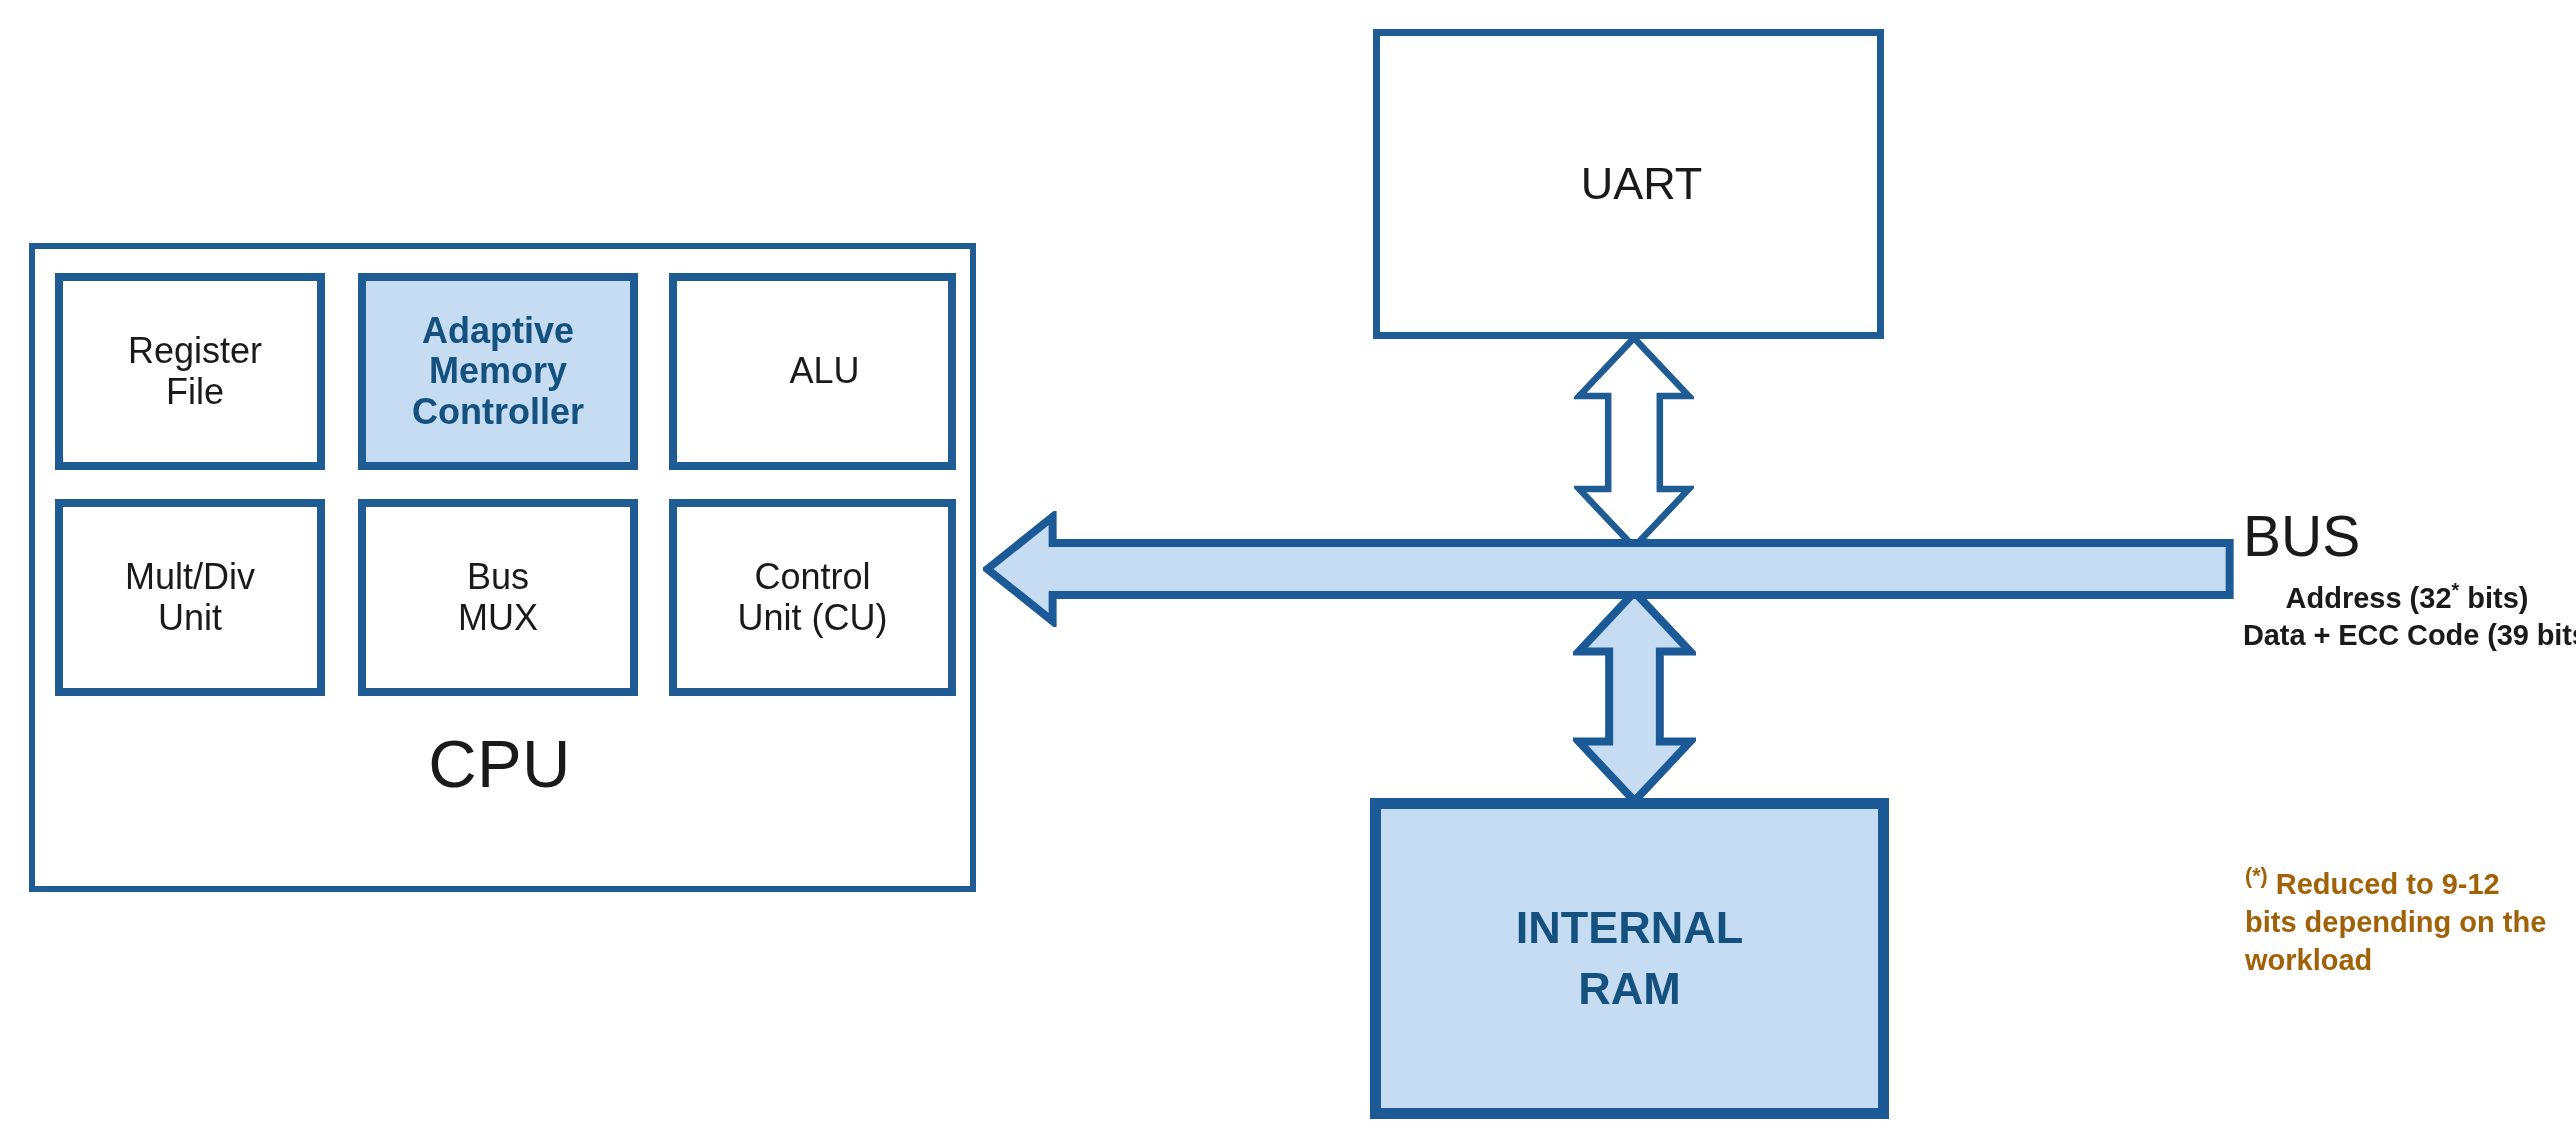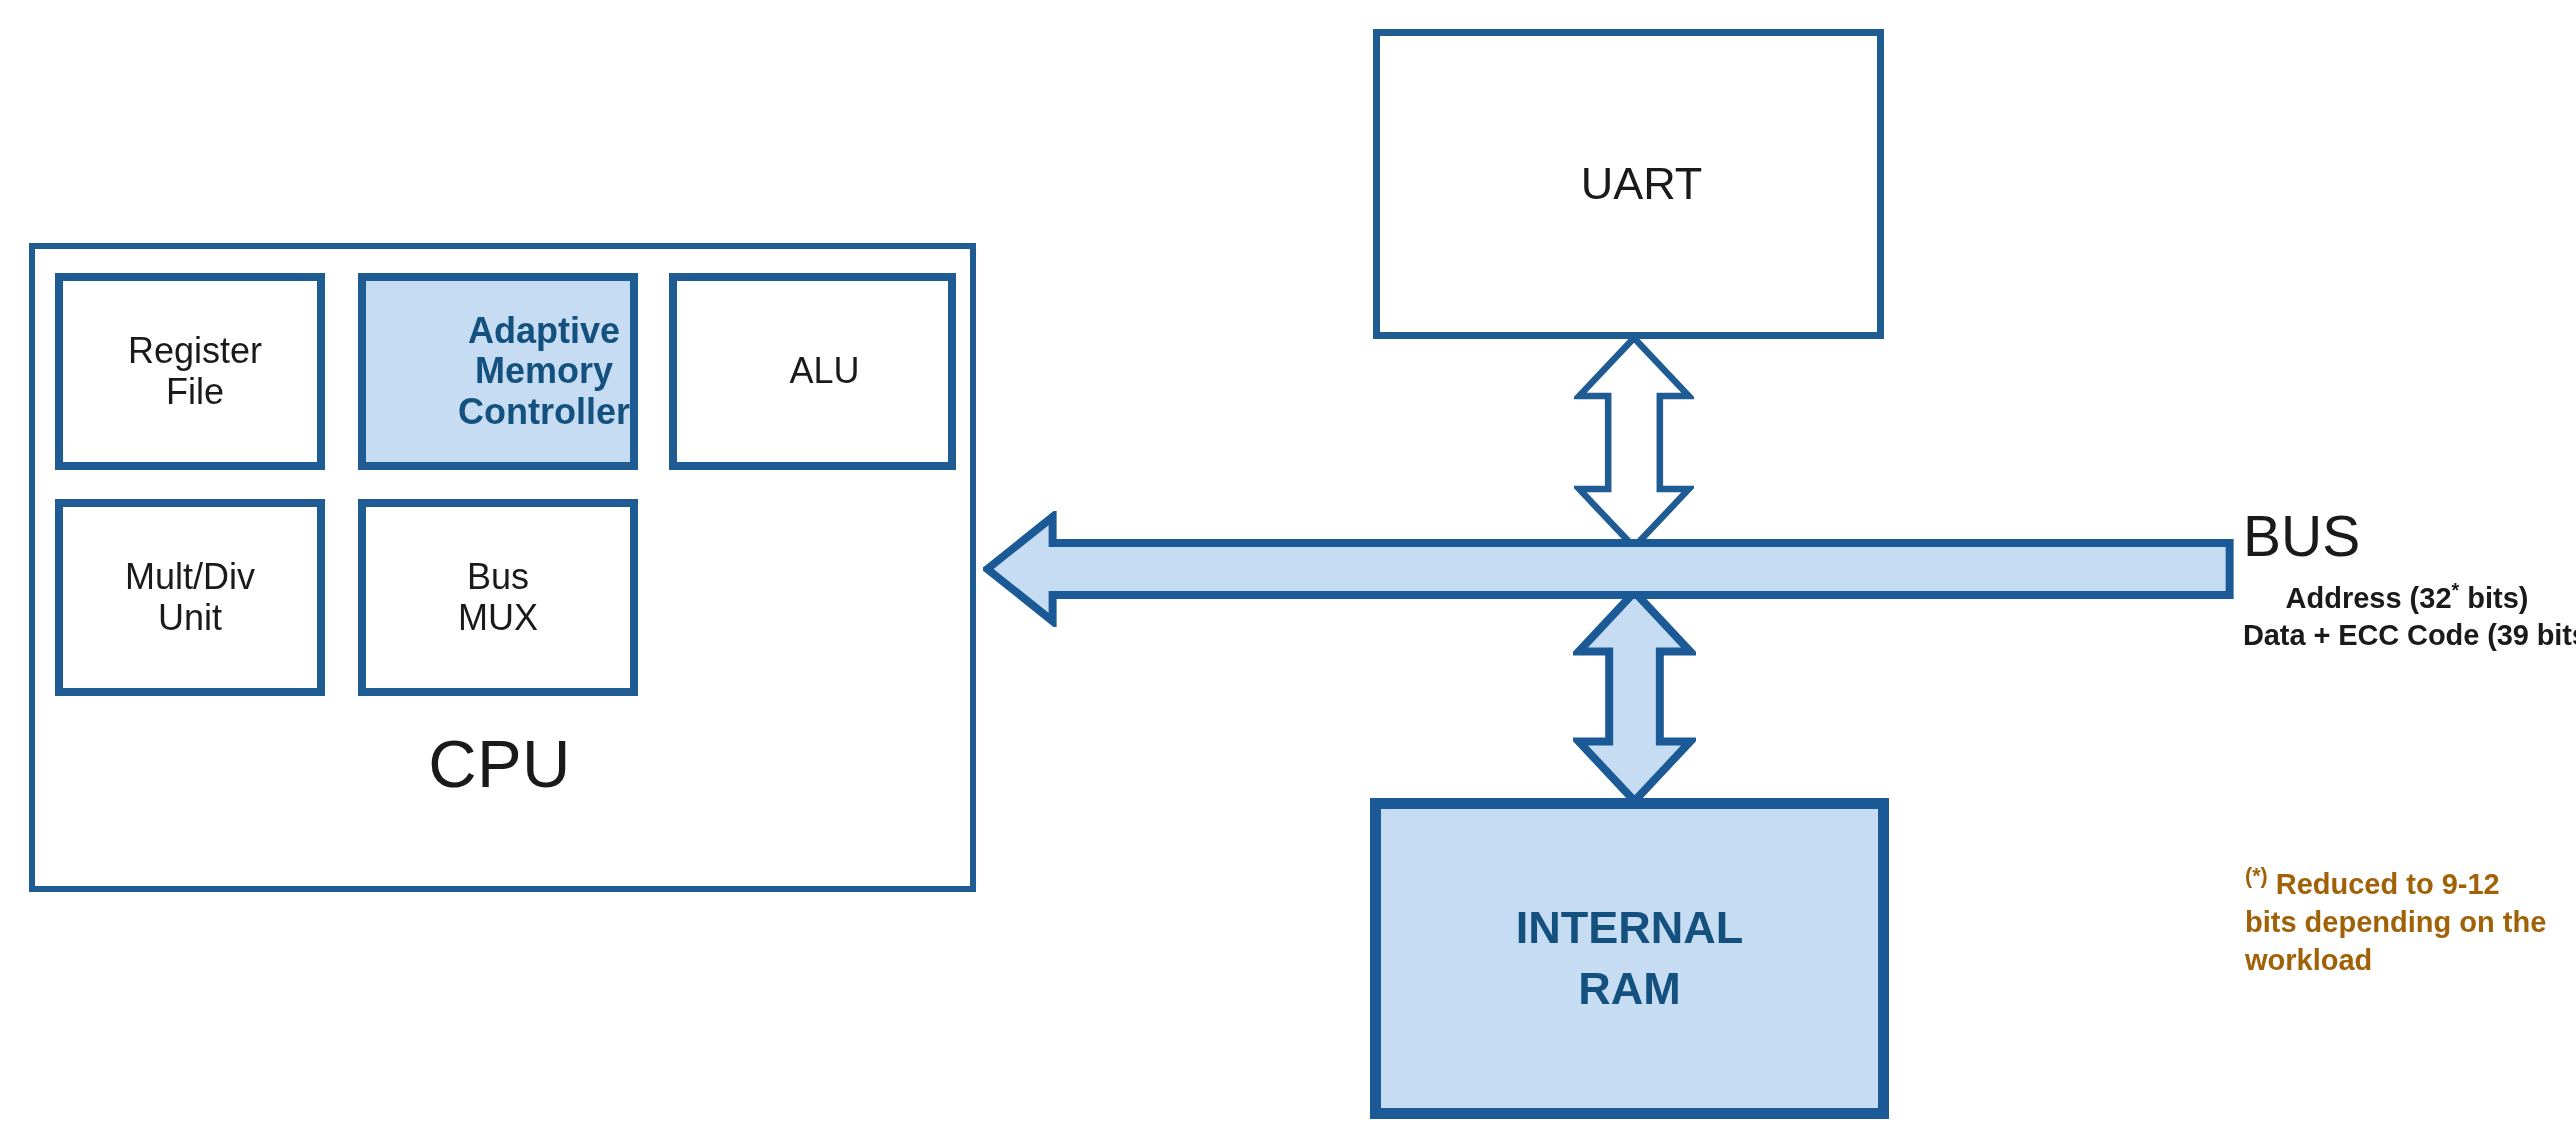--- a/index.html
+++ b/index.html
@@ -58,21 +58,20 @@
   .unit-box {
     border: 8px solid #1F5C94;
     background: #ffffff;
     font-size: 36px;
     color: #1a1a1a;
   }
   .unit-box.highlight {
     background: #C5DCF2;
     color: #15517F;
     font-weight: bold;
-    justify-content: flex-end;
   }
 
   
   #unit-register-file { left: 55px;  top: 273px; width: 270px; height: 197px; padding-left: 10px; }
   #unit-amc           { left: 358px; top: 273px; width: 280px; height: 197px; }
   #unit-alu           { left: 669px; top: 273px; width: 287px; height: 197px; padding-left: 24px; }
   
   #unit-multdiv       { left: 55px;  top: 499px; width: 270px; height: 197px; }
   #unit-busmux        { left: 358px; top: 499px; width: 280px; height: 197px; }
   #unit-cu            { left: 669px; top: 499px; width: 287px; height: 197px; }
@@ -184,20 +183,23 @@
   </div>
 
   <div class="block unit-box" id="unit-multdiv">
     <span>Mult/Div<br>Unit</span>
   </div>
 
   <div class="block unit-box" id="unit-busmux">
     <span>Bus<br>MUX</span>
   </div>
 
+  <div class="block unit-box" id="unit-cu">
+    <span>Control<br>Unit (CU)</span>
+  </div>
 
   <div class="block" id="uart-block">
     <span>UART</span>
   </div>
 
   <div class="block" id="ram-block">
     <span>INTERNAL<br>RAM</span>
   </div>
 
   <div class="vert-arrow" id="arrow-uart-bus">

